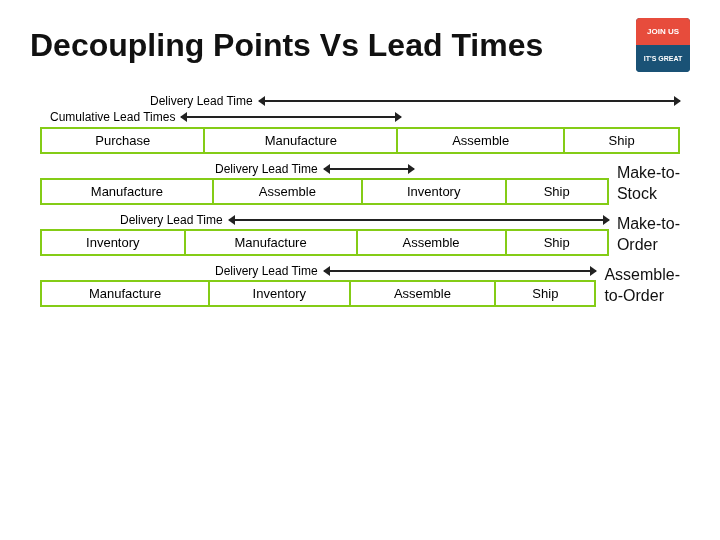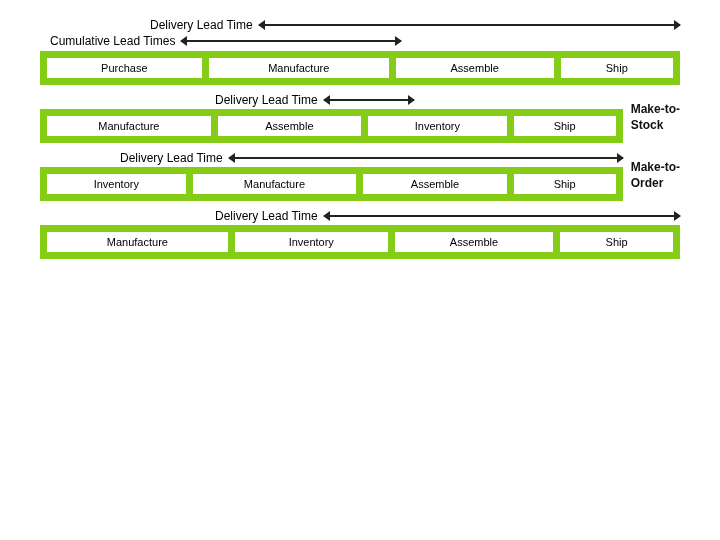--- a/index.html
+++ b/index.html
@@ -47,24 +47,24 @@
     .scenario1 { margin-bottom: 8px; }
     .scenario2 { margin-bottom: 8px; }
     .scenario3 { margin-bottom: 8px; }
 
     table.seg-table {
       border-collapse: collapse;
       width: 100%;
     }
 
     table.seg-table td {
-      border: 7px solid #84cc16;
+      border: 2px solid #84cc16;
       text-align: center;
       padding: 4px 20px;
-      font-size: 11px;
+      font-size: 13px;
     }
 
     
     .dbl-arrow {
       position: relative;
       height: 2px;
       background: #222;
     }
     .dbl-arrow::before {
       content:'';
@@ -77,33 +77,45 @@
     .dbl-arrow::after {
       content:'';
       position:absolute;
       right:-1px; top:-4px;
       border-top:5px solid transparent;
       border-bottom:5px solid transparent;
       border-left:7px solid #222;
     }
 
     .side-note {
-      font-size: 12px;
-      font-weight: bold;
+      font-size: 16px;
+      font-weight: normal;
       line-height: 1.3;
       margin-left: 8px;
       white-space: nowrap;
       color: #111;
     }
   </style>
 </head>
 <body>
 
 <div class="page">
 
+  <div class="title" style="justify-content: space-between;">
+    <span>Decoupling Points Vs Lead Times</span>
+
+    <div class="logo" style="width:54px;height:54px;border-radius:4px;overflow:hidden;background:#1a5276;display:flex;align-items:center;justify-content:center;flex-direction:column;">
+      <div style="width:100%;height:50%;background:#e74c3c;display:flex;align-items:center;justify-content:center;">
+        <span style="color:#fff;font-size:8px;font-weight:bold;">JOIN US</span>
+      </div>
+      <div style="width:100%;height:50%;background:#1a5276;display:flex;align-items:center;justify-content:center;">
+        <span style="color:#fff;font-size:7px;font-weight:bold;">IT'S GREAT</span>
+      </div>
+    </div>
+  </div>
 
   <div style="padding: 0 10px 0 10px; position:relative;">
 
     <div class="scenario0">
 
       <div style="display:flex; align-items:center; margin-bottom:2px; position:relative; padding-left:110px;">
         <span style="font-size:12px;margin-right:6px;">Delivery Lead Time</span>
         <div class="dbl-arrow" style="flex:1;"></div>
       </div>
 
@@ -188,17 +200,18 @@
                 <tr>
               <td>Manufacture</td>
               <td>Inventory</td>
               <td>Assemble</td>
               <td>Ship</td>
             </tr>
           </tbody>
             </table>
         </div>
       </div>
+      <div class="side-note">Assemble-<br>to-Order</div>
     </div>
 
   </div>
 
 </div>
 
 </body></html>

